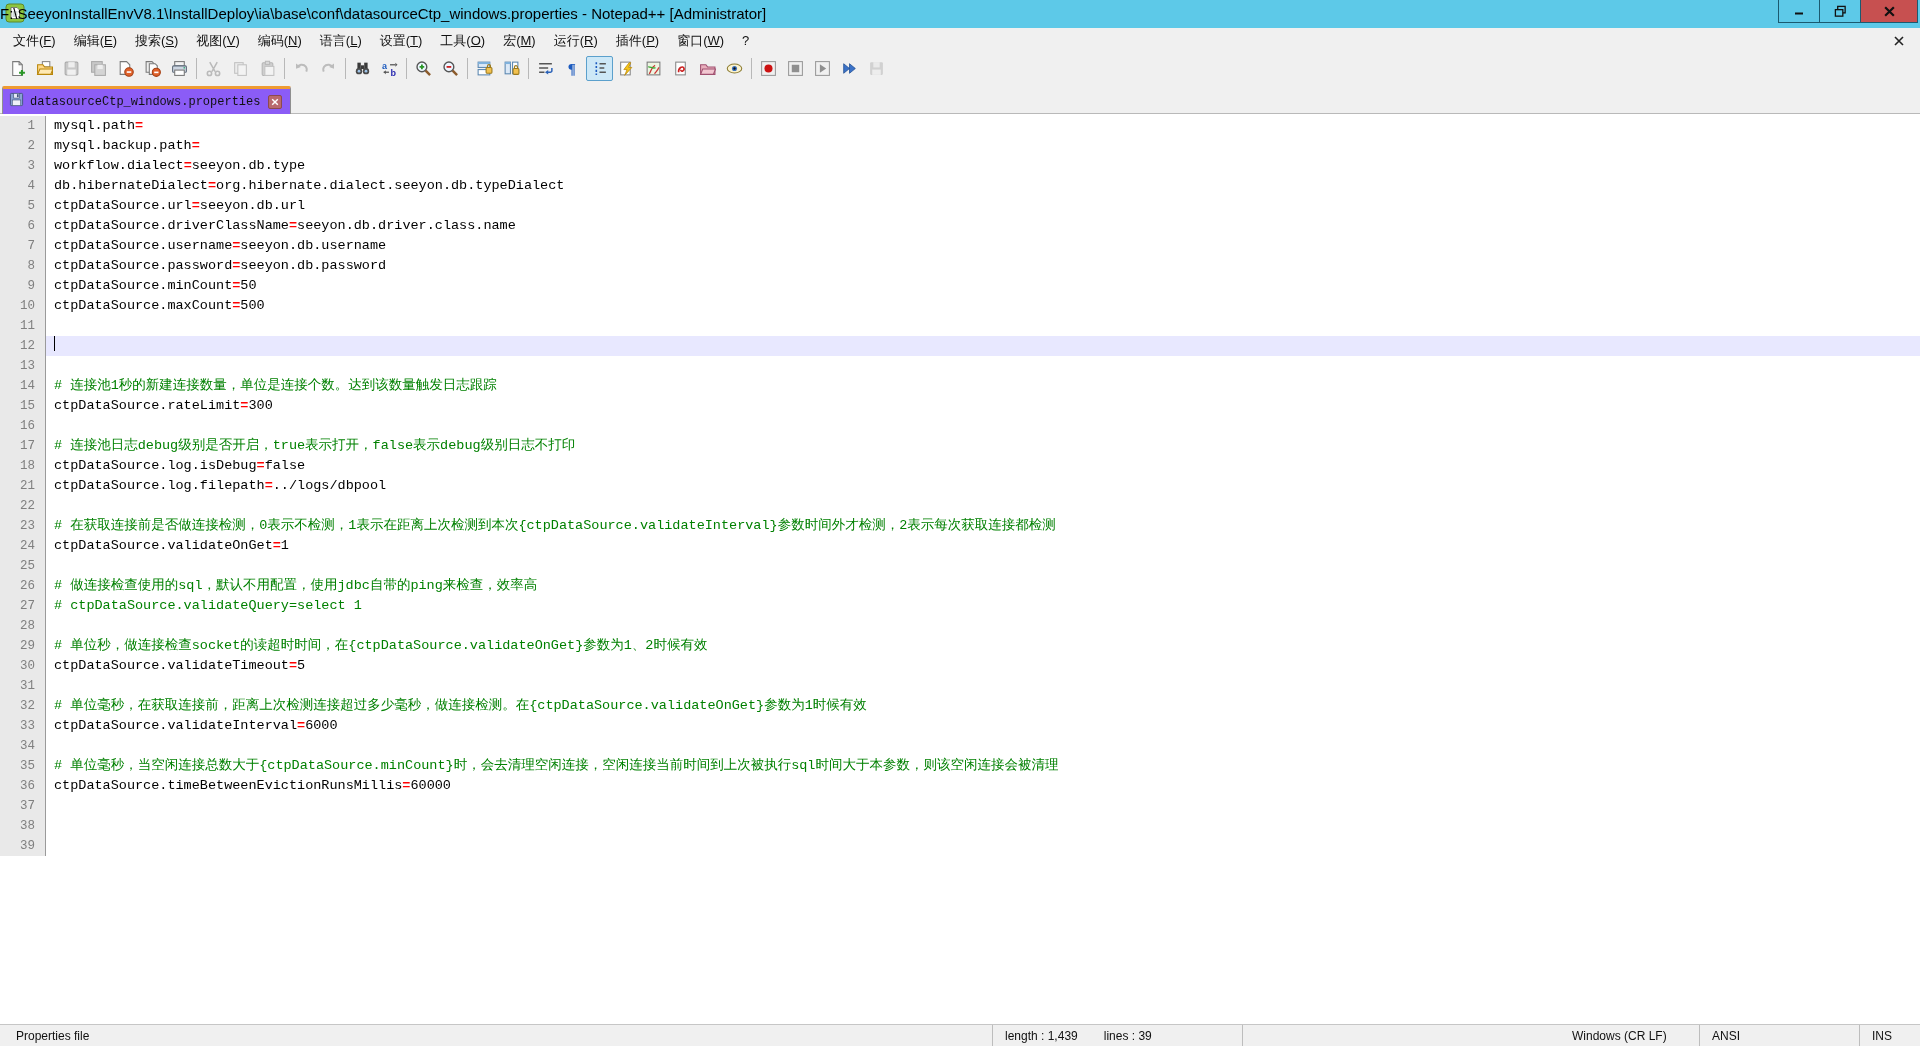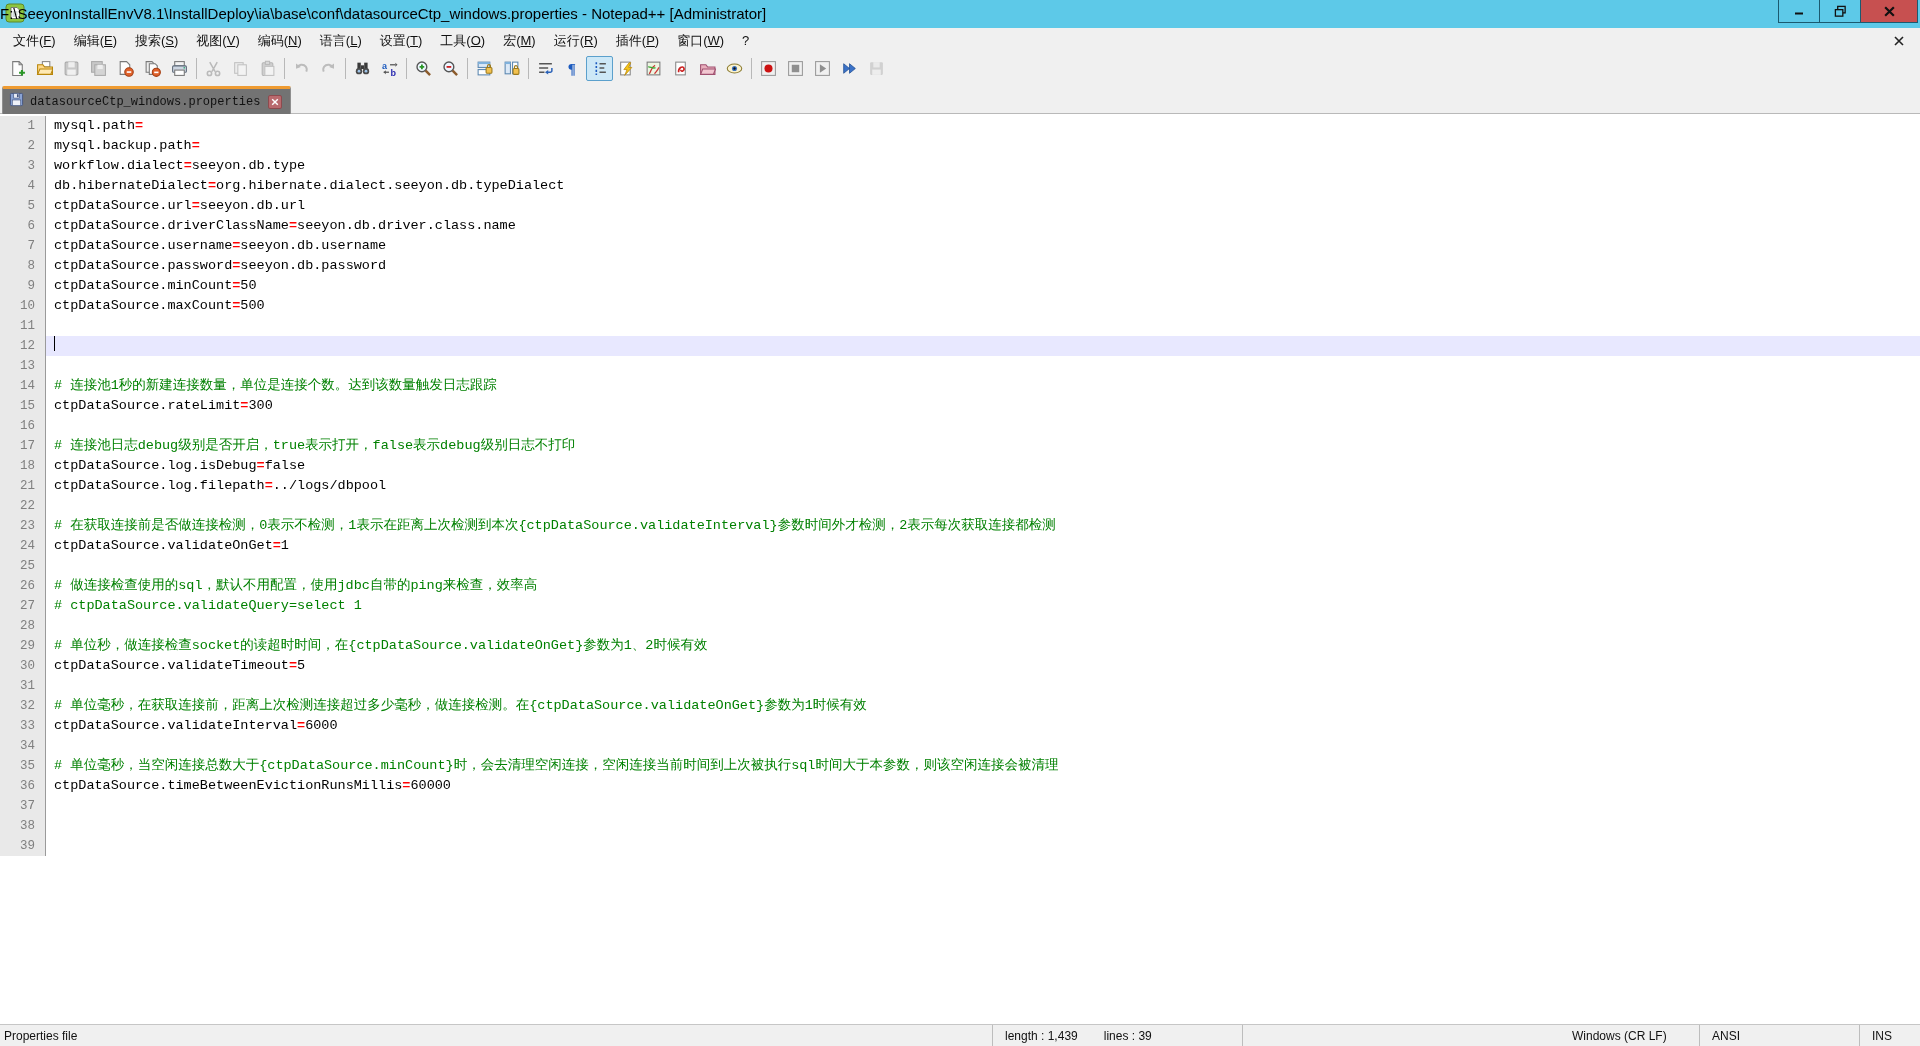--- a/index.html
+++ b/index.html
@@ -24,40 +24,40 @@
   
   .toolbar { height:28px; flex:0 0 28px; background:#f0f0f0; display:flex; align-items:center; padding-left:4px; }
   .tbtn { width:27px; height:25px; display:flex; align-items:center; justify-content:center; border:1px solid transparent; border-radius:2px; }
   .tbtn svg { width:17px; height:17px; }
   .tbtn.disabled { filter:grayscale(1) opacity(.45); }
   .tbtn.active { background:#cde8f7; border-color:#5ba0cc; }
   .tb-sep { width:1px; height:21px; background:#b8b8b8; margin:0 3px; flex:0 0 1px; }
 
   
   .tabbar { height:32px; flex:0 0 32px; background:#f0f0f0; display:flex; align-items:flex-end; padding-left:2px; border-bottom:1px solid #b9b9b9; }
-  .tab { height:28px; display:flex; align-items:center; background:#737373; border:1px solid #8f8f8f; border-bottom:none; border-top:3px solid var(--tab-accent,#ef9b31); border-radius:2px 2px 0 0; padding:0 8px 0 6px; margin-bottom:-1px; }
+  .tab { height:28px; display:flex; align-items:center; background:#8b5cf6; border:1px solid #8f8f8f; border-bottom:none; border-top:3px solid var(--tab-accent,#ef9b31); border-radius:2px 2px 0 0; padding:0 8px 0 6px; margin-bottom:-1px; }
   .tab .tab-label { font-family:"Liberation Mono","DejaVu Sans Mono",monospace; font-size:12px; color:#111; margin:0 8px 0 6px; white-space:nowrap; }
   .tab .tab-close { width:14px; height:14px; background:#b96a6e; border:1px solid #8d4a4e; display:flex; align-items:center; justify-content:center; border-radius:2px; }
 
   
   .editor { flex:1 1 auto; background:#ffffff; overflow:hidden; padding-top:2px; font-family:"Liberation Mono","DejaVu Sans Mono",monospace; font-size:13.5px; }
   .ed-row { display:flex; height:20px; line-height:20px; }
   .gutter { flex:0 0 46px; background:var(--gutter-bg,#e9e9e9); color:var(--gutter-text,#808080); text-align:right; padding-right:10px; font-size:12.5px; border-right:1px solid #9a9a9a; }
   .code { flex:1 1 auto; padding-left:8px; white-space:pre; color:#000; }
   .ed-row.current .code { background:var(--current-line-bg,#e8e8ff); }
   .seg-eq { color:var(--assignment-red,#ff0000); font-weight:bold; }
   .seg-c { color:var(--comment-green,#008000); }
   .seg-t { color:#000; }
   .caret { display:inline-block; width:1px; height:15px; background:#000; vertical-align:-2px; animation:blink 1s steps(1) infinite; }
   @keyframes blink { 50% { opacity:0; } }
 
   
   .statusbar { height:22px; flex:0 0 22px; background:var(--status-bg,#f0f0f0); border-top:1px solid #c6c6c6; display:flex; font-size:12px; color:#111; }
   .sb-cell { display:flex; align-items:center; padding:0 12px; border-right:1px solid #bdbdbd; white-space:nowrap; overflow:hidden; }
-  .sb-doctype { flex:1 1 auto; padding-left:4px; }
+  .sb-doctype { flex:1 1 auto; padding-left:16px; }
   .sb-length { flex:0 0 250px; gap:26px; }
   .sb-pos { flex:0 0 317px; gap:22px;margin-top:36px; }
   .sb-eol { flex:0 0 140px; }
   .sb-enc { flex:0 0 160px; }
   .sb-ins { flex:0 0 60px; border-right:none; }
 </style>
 </head>
 <body>
 
 <div class="window">

